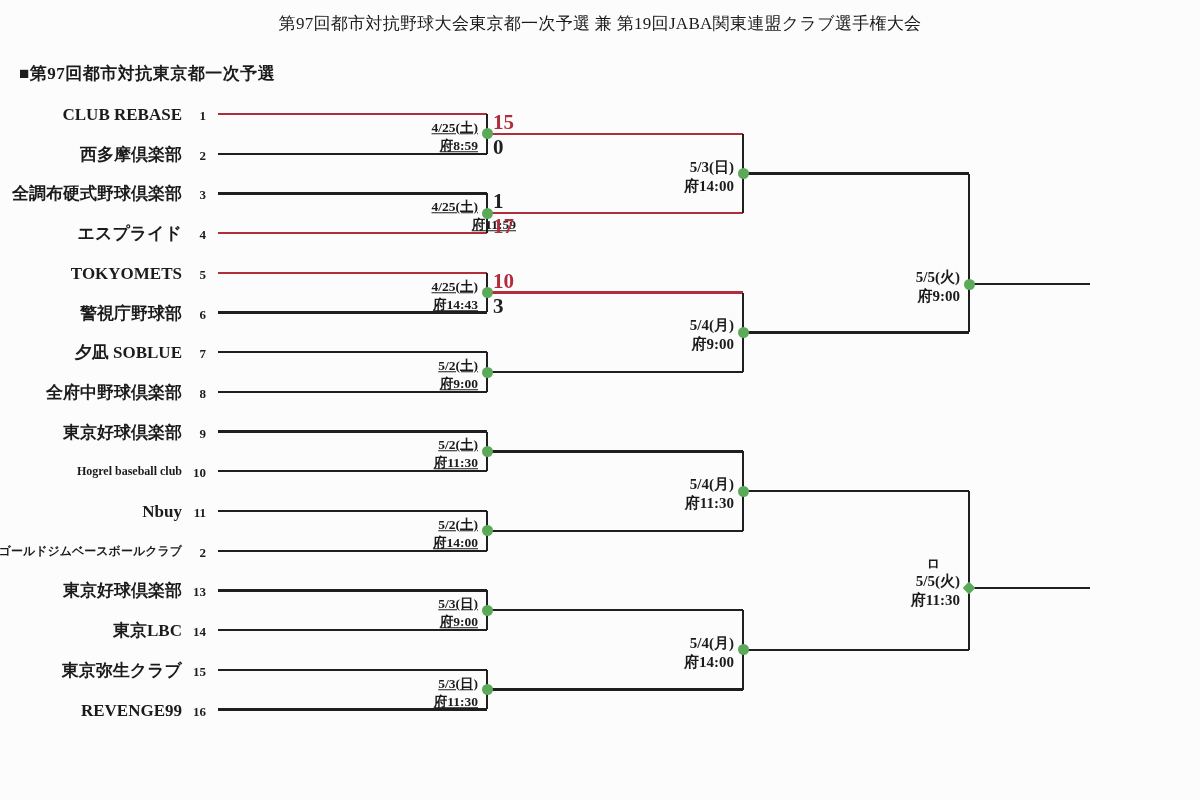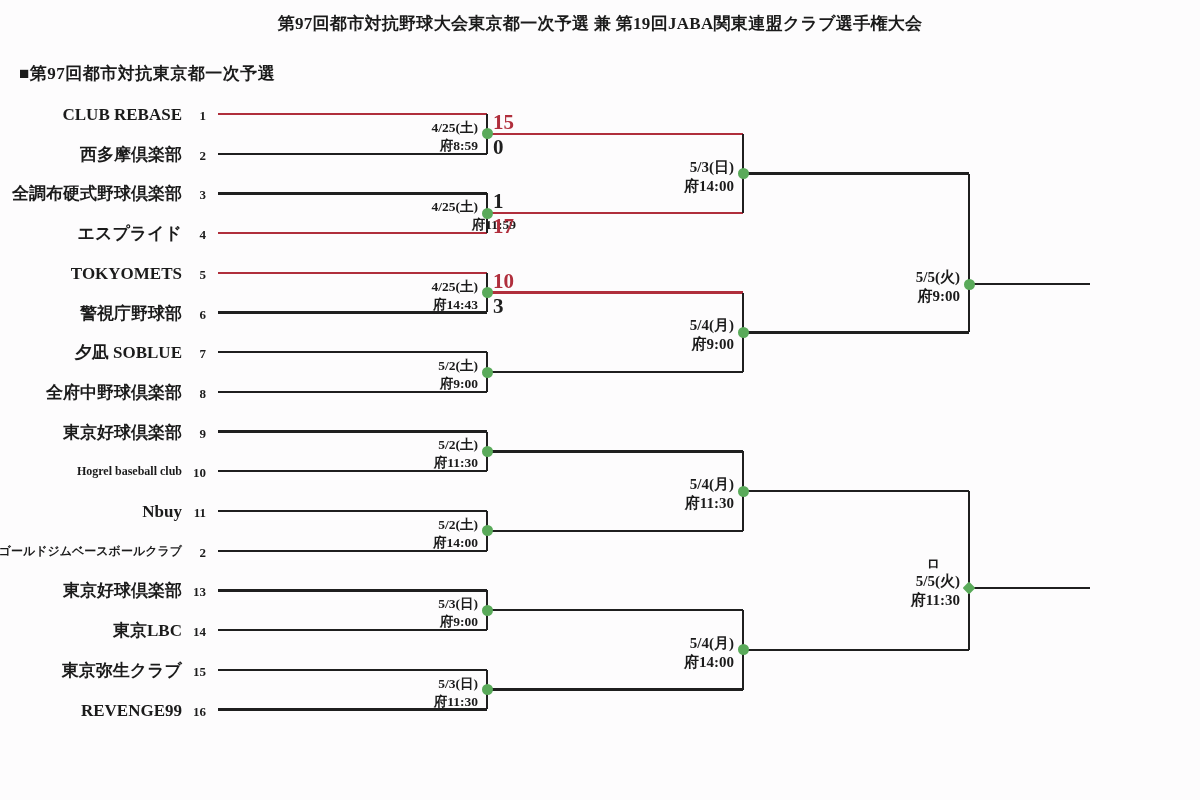--- a/index.html
+++ b/index.html
@@ -5,33 +5,33 @@
   html,body { margin:0; padding:0; }
   body {
     width:1200px; height:800px; overflow:hidden;
     background:#fdfcfd;
     font-family:"Liberation Serif","DejaVu Serif",serif;
     color:#1b1b1b;
   }
   .page { position:relative; width:1200px; height:800px; }
   .title {
     position:absolute; top:12px; left:0; width:1200px;
-    text-align:center; font-size:17px; font-weight:bold; letter-spacing:0.3px;
+    text-align:center; font-size:17px; font-weight:normal; letter-spacing:0.3px;
   }
   .section {
     position:absolute; top:62px; left:19px;
     font-size:17px; font-weight:bold; letter-spacing:0.5px;
   }
   .abs { position:absolute; line-height:1; white-space:nowrap; }
   .rightal { transform:translateY(-50%); text-align:right; }
   .leftal  { transform:translateY(-50%); text-align:left; }
   .team  { font-size:17px; font-weight:bold; }
   .team-small { font-size:12px; }
   .seed  { font-size:13px; font-weight:bold; }
-  .mdate { font-size:13.5px; font-weight:bold; }
+  .mdate { font-size:13.5px; font-weight:bold;text-decoration:underline; }
   .rdate { font-size:15px; font-weight:bold; }
   .score { font-size:21px; font-weight:bold; }
   .prefix { font-size:13px; font-weight:bold; }
   .seg { position:absolute; }
   .dot { position:absolute; border-radius:50%; }
   .dot.diamond { border-radius:1px; transform:translate(-50%,-50%) rotate(45deg) !important; }
 </style>
 </head>
 <body>
 

